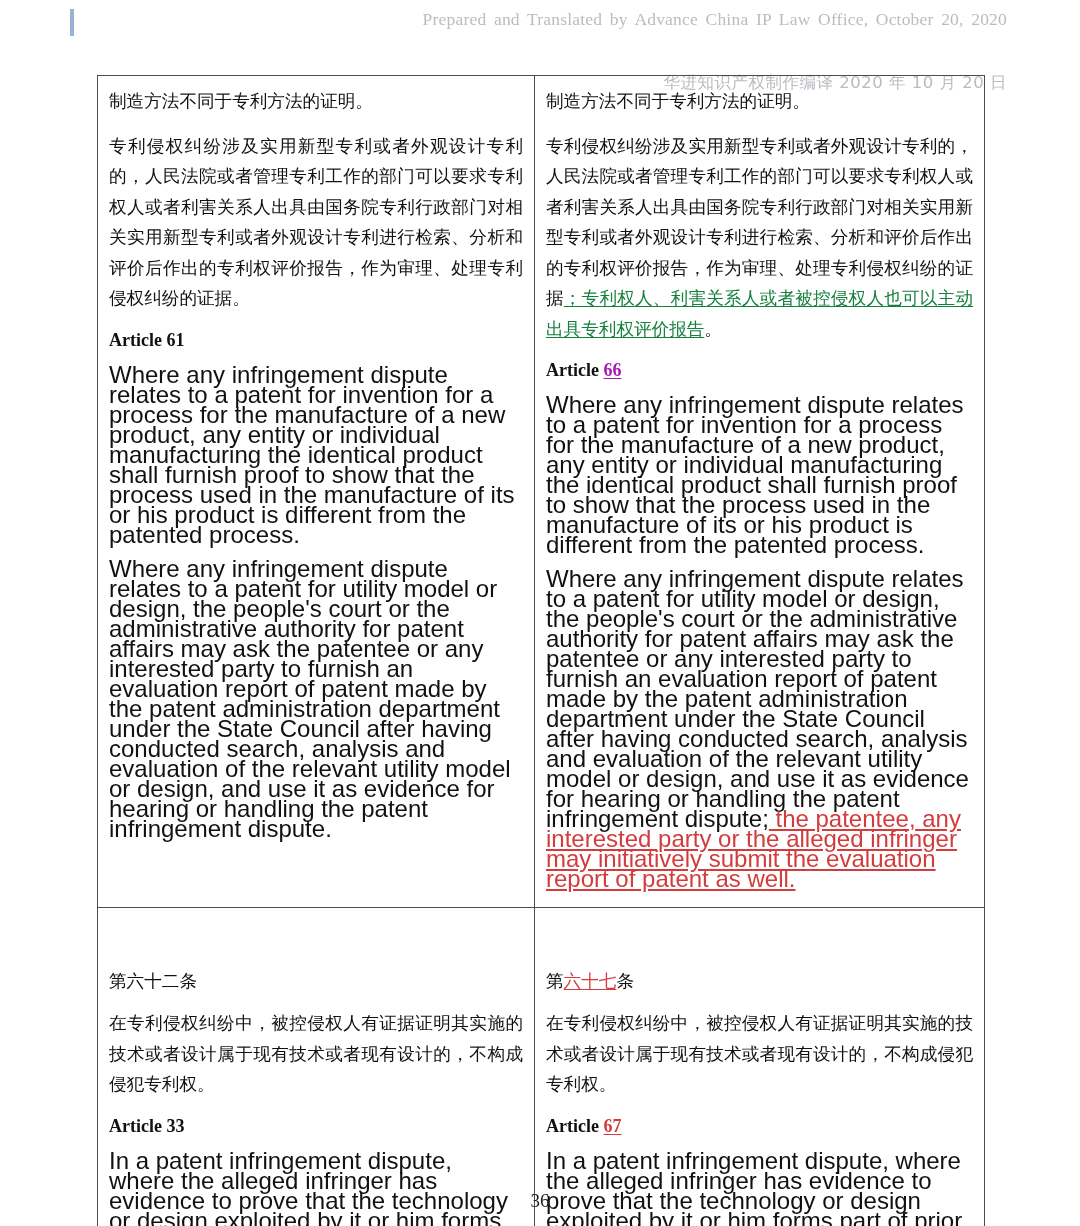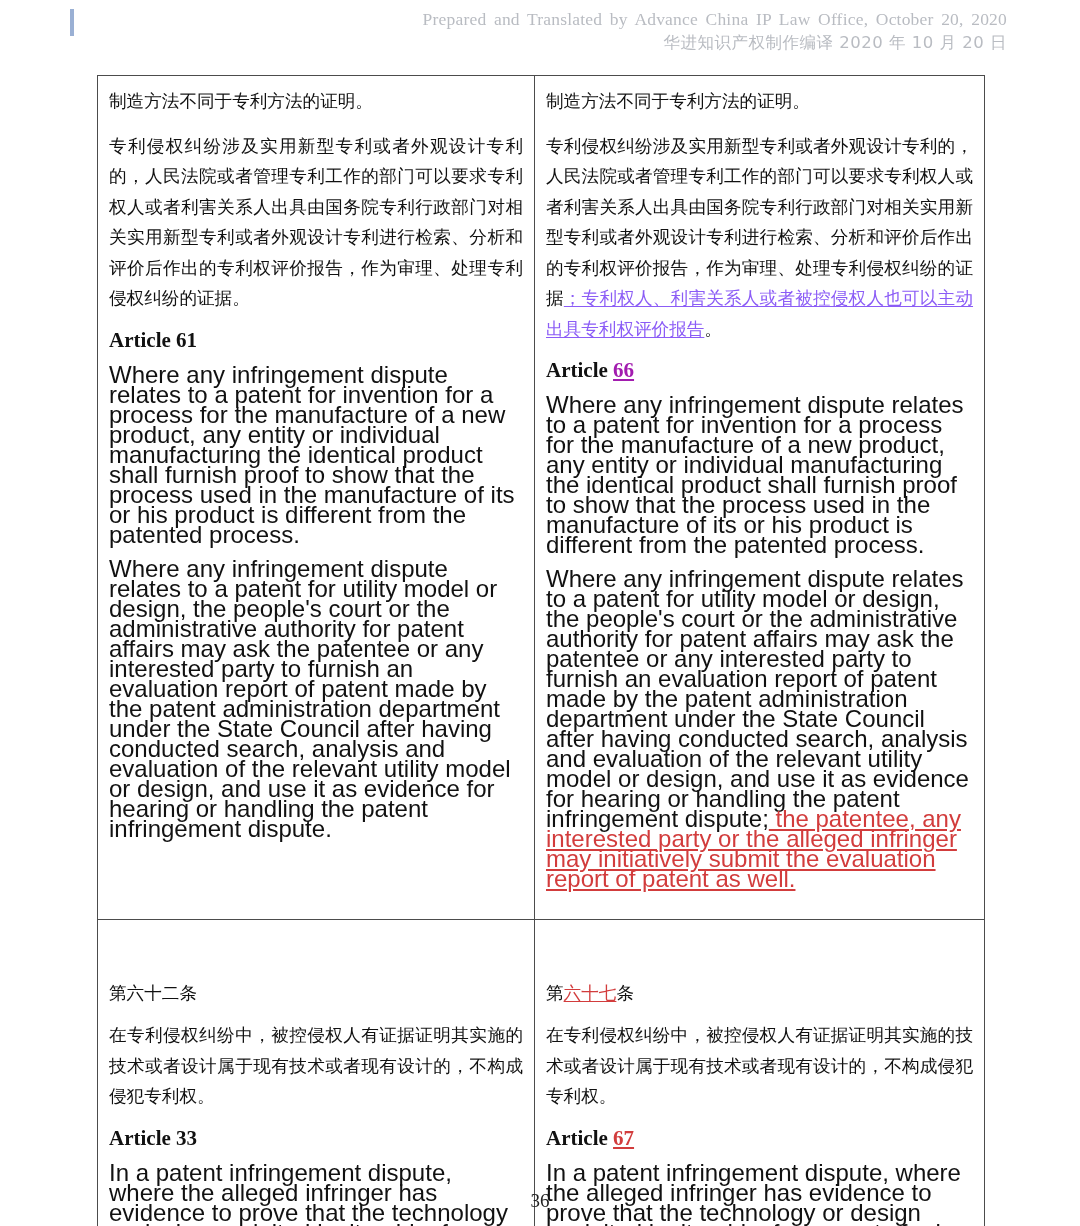--- a/index.html
+++ b/index.html
@@ -45,35 +45,36 @@
     letter-spacing: 0.2px;
   }
   #header-lines .en {
     font-family: "Liberation Serif", "DejaVu Serif", serif;
     word-spacing: 3px;
   }
   #header-lines .cn {
     font-family: "DejaVu Sans", "Liberation Sans", sans-serif;
     font-size: 16.5px;
     letter-spacing: 0.5px;
+    margin-top: 40px;
   }
 
   
   #law-table {
     position: absolute;
     left: 97px;
     top: 75px;
     width: 887px;
     border-collapse: collapse;
     table-layout: fixed;
   }
   #law-table td {
     border: 1.2px solid #4c4c4c;
     vertical-align: top;
-    padding: 10px 11px 28px 11px;
+    padding: 10px 11px 16px 11px;
   }
   col.left-col  { width: 437px; }
   col.right-col { width: 450px; }
 
   
   p {
     margin: 0 0 14px 0;
   }
   p:last-child { margin-bottom: 2px; }
 
@@ -94,21 +95,21 @@
     margin-top: 48px;
   }
   .en-para {
     font-family: Liberation Sans, sans-serif;
     font-size: 24px;
     line-height: 20px;
     color: #111;
   }
   .en-head {
     font-family: "Liberation Serif", "DejaVu Serif", serif;
-    font-size: 21px;
+    font-size: 18px;
     font-weight: bold;
     line-height: 24px;
     margin-bottom: 13px;
     color: #111;
   }
 
   
   .ins {
     color: #d23c3c;
     text-decoration: underline;
@@ -159,21 +160,21 @@
         <p class="en-head">
           <span>Article</span>
           <span>61</span>
         </p>
         <p class="en-para">Where any infringement dispute relates to a patent for invention for a process for the manufacture of a new product, any entity or individual manufacturing the identical product shall furnish proof to show that the process used in the manufacture of its or his product is different from the patented process.</p>
         <p class="en-para">Where any infringement dispute relates to a patent for utility model or design, the people's court or the administrative authority for patent affairs may ask the patentee or any interested party to furnish an evaluation report of patent made by the patent administration department under the State Council after having conducted search, analysis and evaluation of the relevant utility model or design, and use it as evidence for hearing or handling the patent infringement dispute.</p>
       </td>
 
       <td>
         <p class="cn-para">制造方法不同于专利方法的证明。</p>
-        <p class="cn-para"><span>专利侵权纠纷涉及实用新型专利或者外观设计专利的，人民法院或者管理专利工作的部门可以要求专利权人或者利害关系人出具由国务院专利行政部门对相关实用新型专利或者外观设计专利进行检索、分析和评价后作出的专利权评价报告，作为审理、处理专利侵权纠纷的证据</span><span class="ins" style="color: #8b5cf6;">；专利权人、利害关系人或者被控侵权人也可以主动出具专利权评价报告</span><span>。</span></p>
+        <p class="cn-para"><span>专利侵权纠纷涉及实用新型专利或者外观设计专利的，人民法院或者管理专利工作的部门可以要求专利权人或者利害关系人出具由国务院专利行政部门对相关实用新型专利或者外观设计专利进行检索、分析和评价后作出的专利权评价报告，作为审理、处理专利侵权纠纷的证据</span><span class="ins" style="color: #15803d;">；专利权人、利害关系人或者被控侵权人也可以主动出具专利权评价报告</span><span>。</span></p>
         <p class="en-head">
           <span>Article</span>
           <span class="ins" style="color: #a21caf;">66</span>
         </p>
         <p class="en-para">Where any infringement dispute relates to a patent for invention for a process for the manufacture of a new product, any entity or individual manufacturing the identical product shall furnish proof to show that the process used in the manufacture of its or his product is different from the patented process.</p>
         <p class="en-para"><span>Where any infringement dispute relates to a patent for utility model or design, the people's court or the administrative authority for patent affairs may ask the patentee or any interested party to furnish an evaluation report of patent made by the patent administration department under the State Council after having conducted search, analysis and evaluation of the relevant utility model or design, and use it as evidence for hearing or handling the patent infringement dispute;</span><span class="ins" style="color: rgb(210, 60, 60);"> the patentee, any interested party or the alleged infringer may initiatively submit the evaluation report of patent as well.</span></p>
       </td>
     </tr>
 
     <tr>

